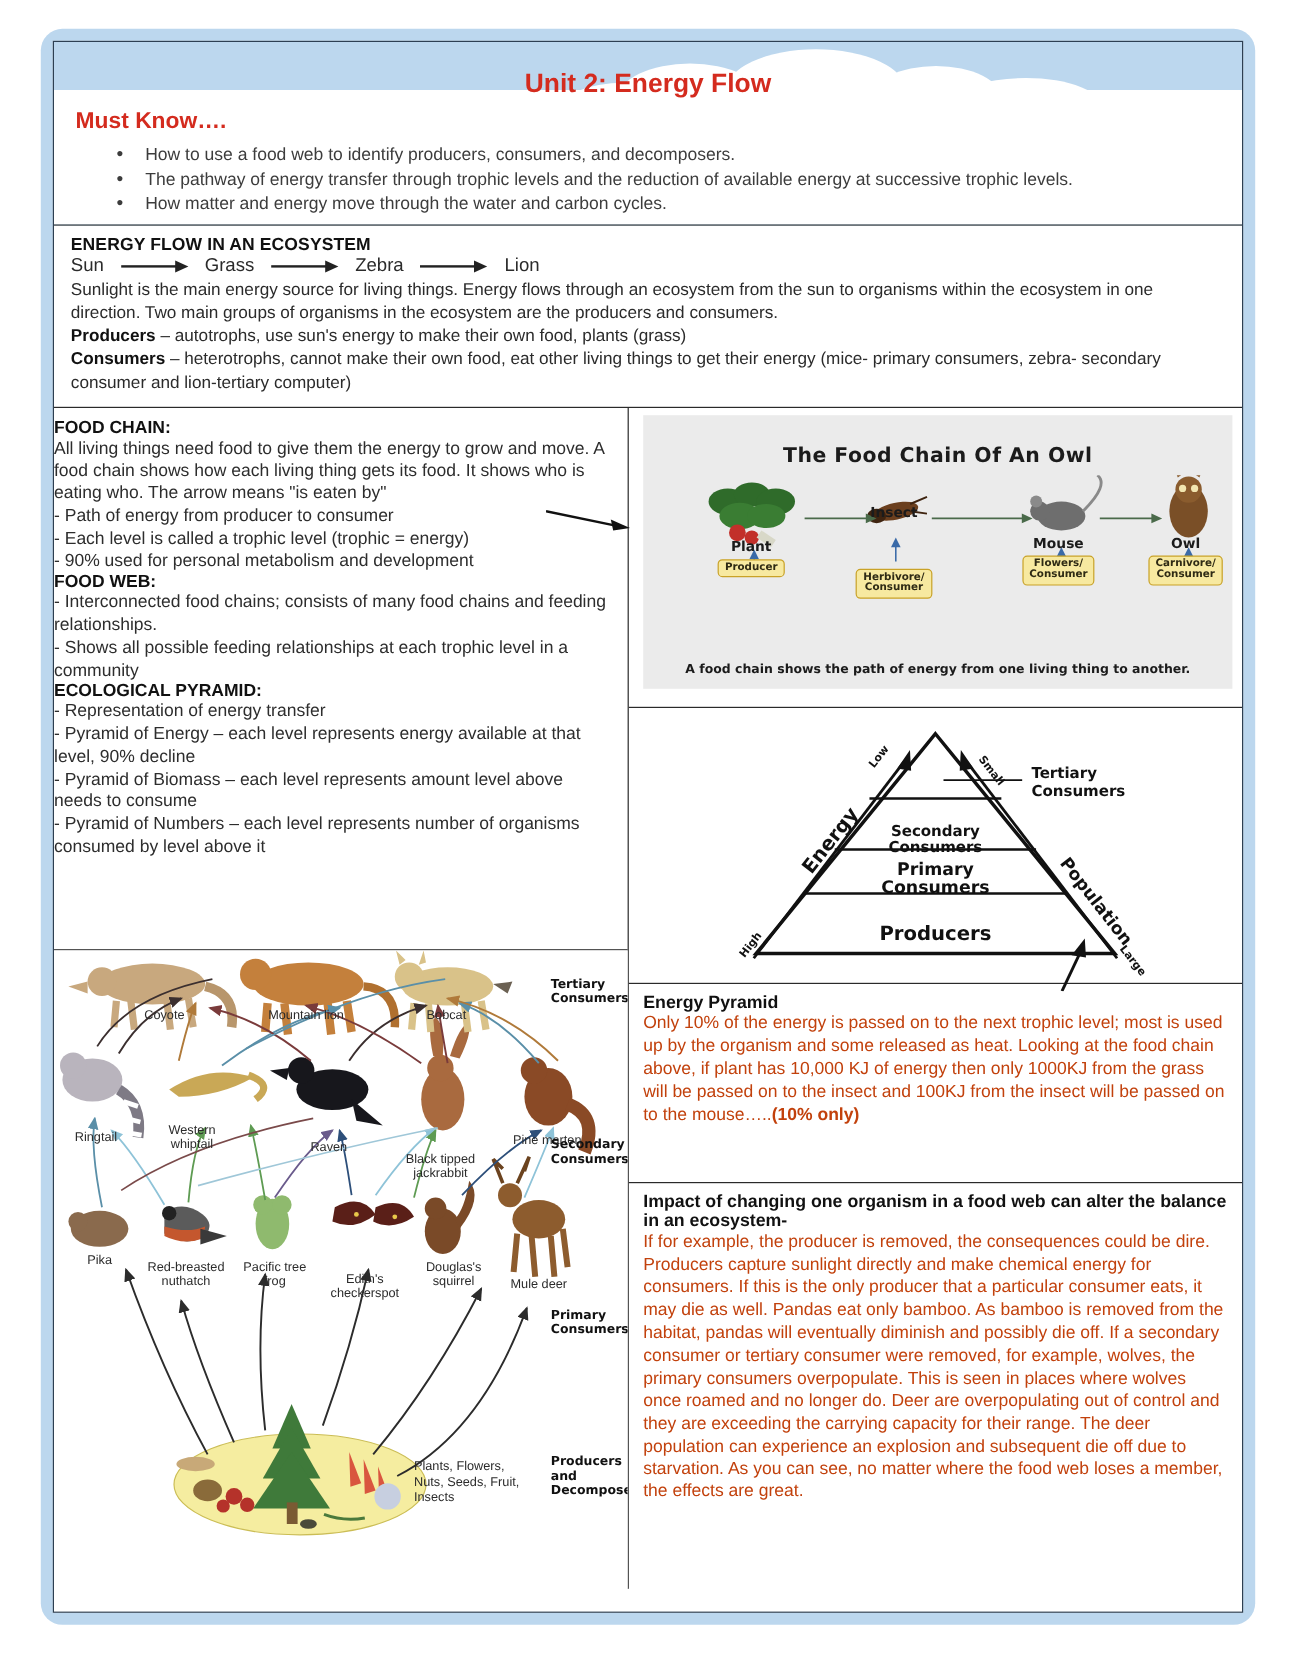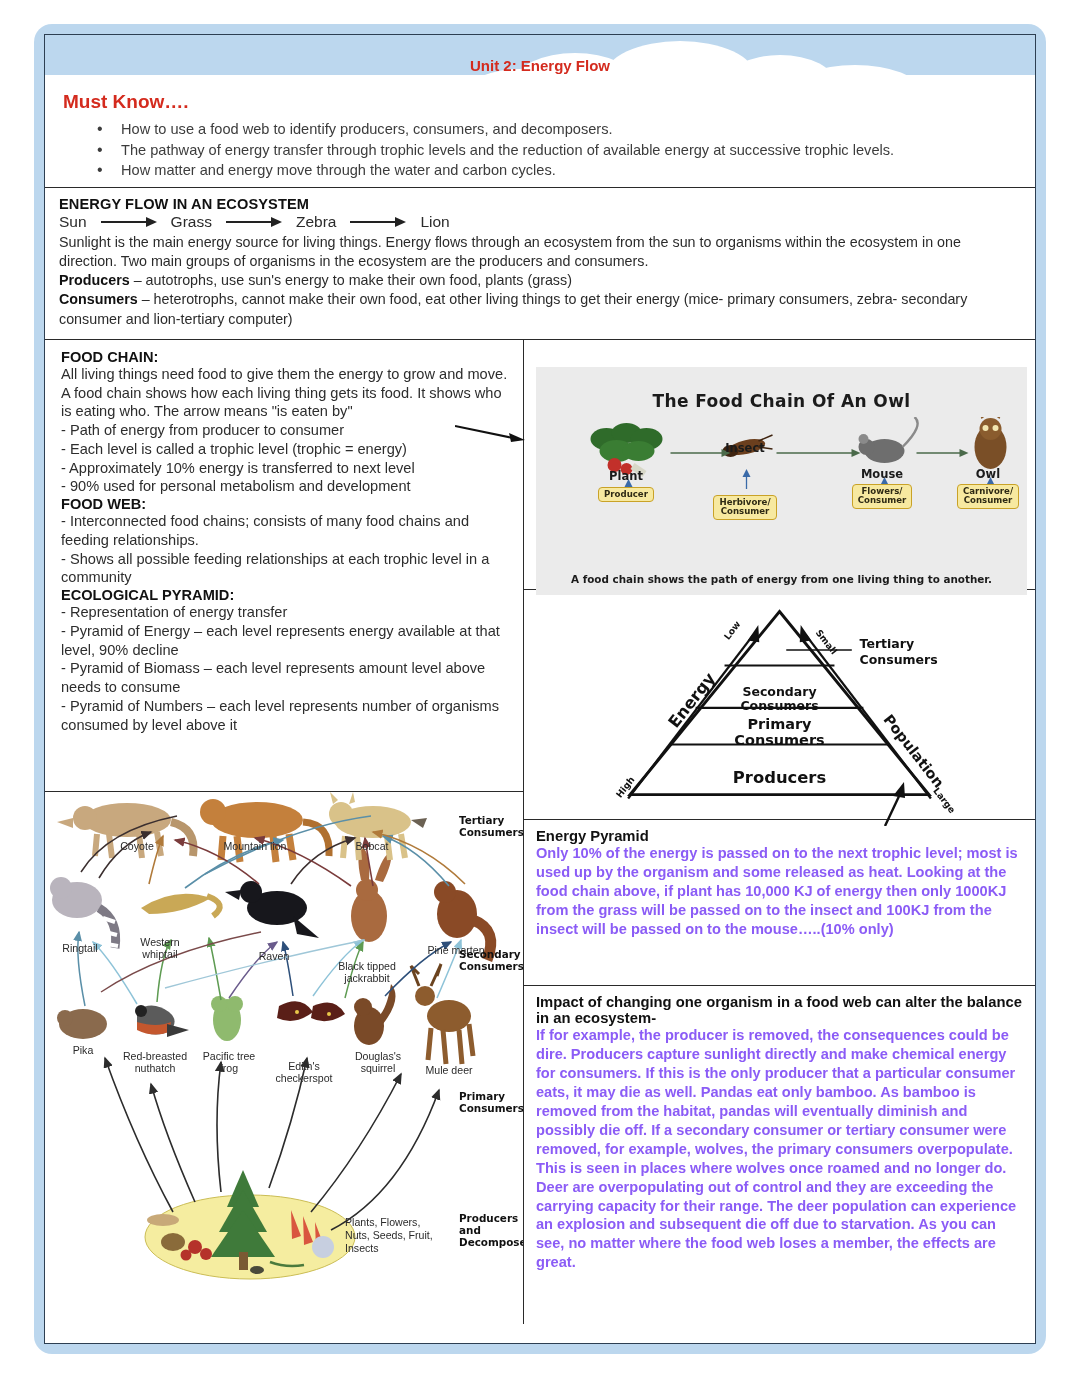--- a/index.html
+++ b/index.html
@@ -20,21 +20,21 @@
   }
   
   .banner{
     position:relative;height:152px;background:#bcd7ee;overflow:hidden;
     border-bottom:1.6px solid #2a2a2a;
   }
   .cloud{position:absolute;background:#ffffff;border-radius:50%;}
   .cloudbase{position:absolute;left:0;right:0;bottom:0;height:112px;background:#fff;}
   .title{
     position:absolute;top:22px;left:0;right:0;text-align:center;
-    color:#d42b1e;font-weight:bold;font-size:15px;z-index:5;
+    color:#d42b1e;font-weight:bold;font-size:22px;z-index:5;
   }
   .mustknow{
     position:absolute;top:56px;left:18px;color:#d42b1e;font-weight:bold;font-size:19px;z-index:5;
   }
   .mk-list{position:absolute;top:84px;left:30px;right:22px;z-index:5;margin:0;padding:0;list-style:none;}
   .mk-list li{
     position:relative;padding-left:46px;font-size:14.6px;color:#3c3c3c;line-height:1.42;
   }
   .mk-list li::before{
     content:"\2022";position:absolute;left:22px;top:-1px;font-size:16px;color:#3c3c3c;
@@ -52,43 +52,43 @@
     border-bottom:5px solid transparent;border-left:11px solid #222;}
   .band p{margin:0;font-size:14.3px;color:#2b2b2b;line-height:1.34;}
   .band p b{font-weight:bold;color:#111;}
   
   .grid{display:flex;height:984px;}
   .col-l{width:479px;border-right:1.6px solid #2a2a2a;box-sizing:border-box;display:flex;flex-direction:column;}
   .col-r{flex:1;display:flex;flex-direction:column;}
   .cell{box-sizing:border-box;}
   .bb{border-bottom:1.6px solid #2a2a2a;}
   
-  .notes{padding:9px 10px 6px 16px;position:relative;}
+  .notes{padding:9px 10px 6px 0;position:relative;}
   .notes .hd{font-weight:bold;font-size:14.6px;color:#111;}
   .notes .ln{font-size:14.6px;color:#2d2d2d;line-height:1.285;}
   .side-arrow{position:absolute;right:-2px;top:84px;width:70px;height:22px;}
   
   .owlcell{height:250px;padding:6px 8px 0 12px;}
   .owlbox{background:#ebebeb;height:228px;position:relative;}
   .owl-title{text-align:center;font-size:17px;color:#1b1b1b;padding-top:24px;letter-spacing:.4px;
-    font-family:"DejaVu Sans",sans-serif;font-weight:bold;margin-top:21px;}
+    font-family:"DejaVu Sans",sans-serif;font-weight:bold;}
   .owl-stage{position:relative;height:112px;margin-top:6px;}
   .owl-item{position:absolute;text-align:center;width:108px;}
   .owl-name{font-size:11.5px;font-family:"DejaVu Sans",sans-serif;font-weight:bold;color:#1b1b1b;}
   .owl-tag{display:inline-block;margin-top:3px;background:#f7e9a0;border:1px solid #c9a227;
     border-radius:4px;padding:2px 5px;font-size:8.6px;line-height:1.12;color:#2e2a14;
     font-family:"DejaVu Sans",sans-serif;font-weight:bold;}
   .owl-caption{position:absolute;left:0;right:0;bottom:8px;text-align:center;font-size:10.4px;
     line-height:1.34;font-family:"DejaVu Sans",sans-serif;font-weight:bold;color:#1b1b1b;}
   
   .pyrcell{height:230px;position:relative;}
   
   .rtext{padding:8px 12px 8px 12px;position:relative;}
   .rtext .hd{font-weight:bold;font-size:14.8px;color:#111;}
-  .rtext .ln{font-size:14.6px;color:#8b5cf6;line-height:1.30;font-weight:bold;}
+  .rtext .ln{font-size:14.6px;color:#c2410c;line-height:1.30;}
   .up-arrow{position:absolute;right:126px;top:-40px;width:30px;height:46px;}
   
   .webcell{flex:1;position:relative;overflow:hidden;background:#fff;}
   .lbl{position:absolute;font-size:10.4px;font-weight:bold;color:#111;line-height:1.18;
        font-family:"DejaVu Sans",sans-serif;}
   .alabel{position:absolute;font-size:10.6px;color:#2b2b2b;text-align:center;
        font-family:"Liberation Sans",sans-serif;}
 </style>
 </head>
 <body>
@@ -129,21 +129,20 @@
   </div>
 
   <div class="grid">
 
     <div class="col-l">
       <div class="cell notes bb" style="height:452px;">
         <div class="hd">FOOD CHAIN:</div>
         <div class="ln">All living things need food to give them the energy to grow and move. A food chain shows how each living thing gets its food. It shows who is eating who. The arrow means "is eaten by"</div>
         <div class="ln">- Path of energy from producer to consumer</div>
         <div class="ln">- Each level is called a trophic level (trophic = energy)</div>
-        <div class="ln">- Approximately 10% energy is transferred to next level</div>
         <div class="ln">- 90% used for personal metabolism and development</div>
         <div class="hd">FOOD WEB:</div>
         <div class="ln">- Interconnected food chains; consists of many food chains and feeding relationships.</div>
         <div class="ln">- Shows all possible feeding relationships at each trophic level in a community</div>
         <div class="hd">ECOLOGICAL PYRAMID:</div>
         <div class="ln">- Representation of energy transfer</div>
         <div class="ln">- Pyramid of Energy – each level represents energy available at that level, 90% decline</div>
         <div class="ln">- Pyramid of Biomass – each level represents amount level above needs to consume</div>
         <div class="ln">- Pyramid of Numbers – each level represents number of organisms consumed by level above it</div>
         <svg class="side-arrow" viewBox="0 0 70 22">

